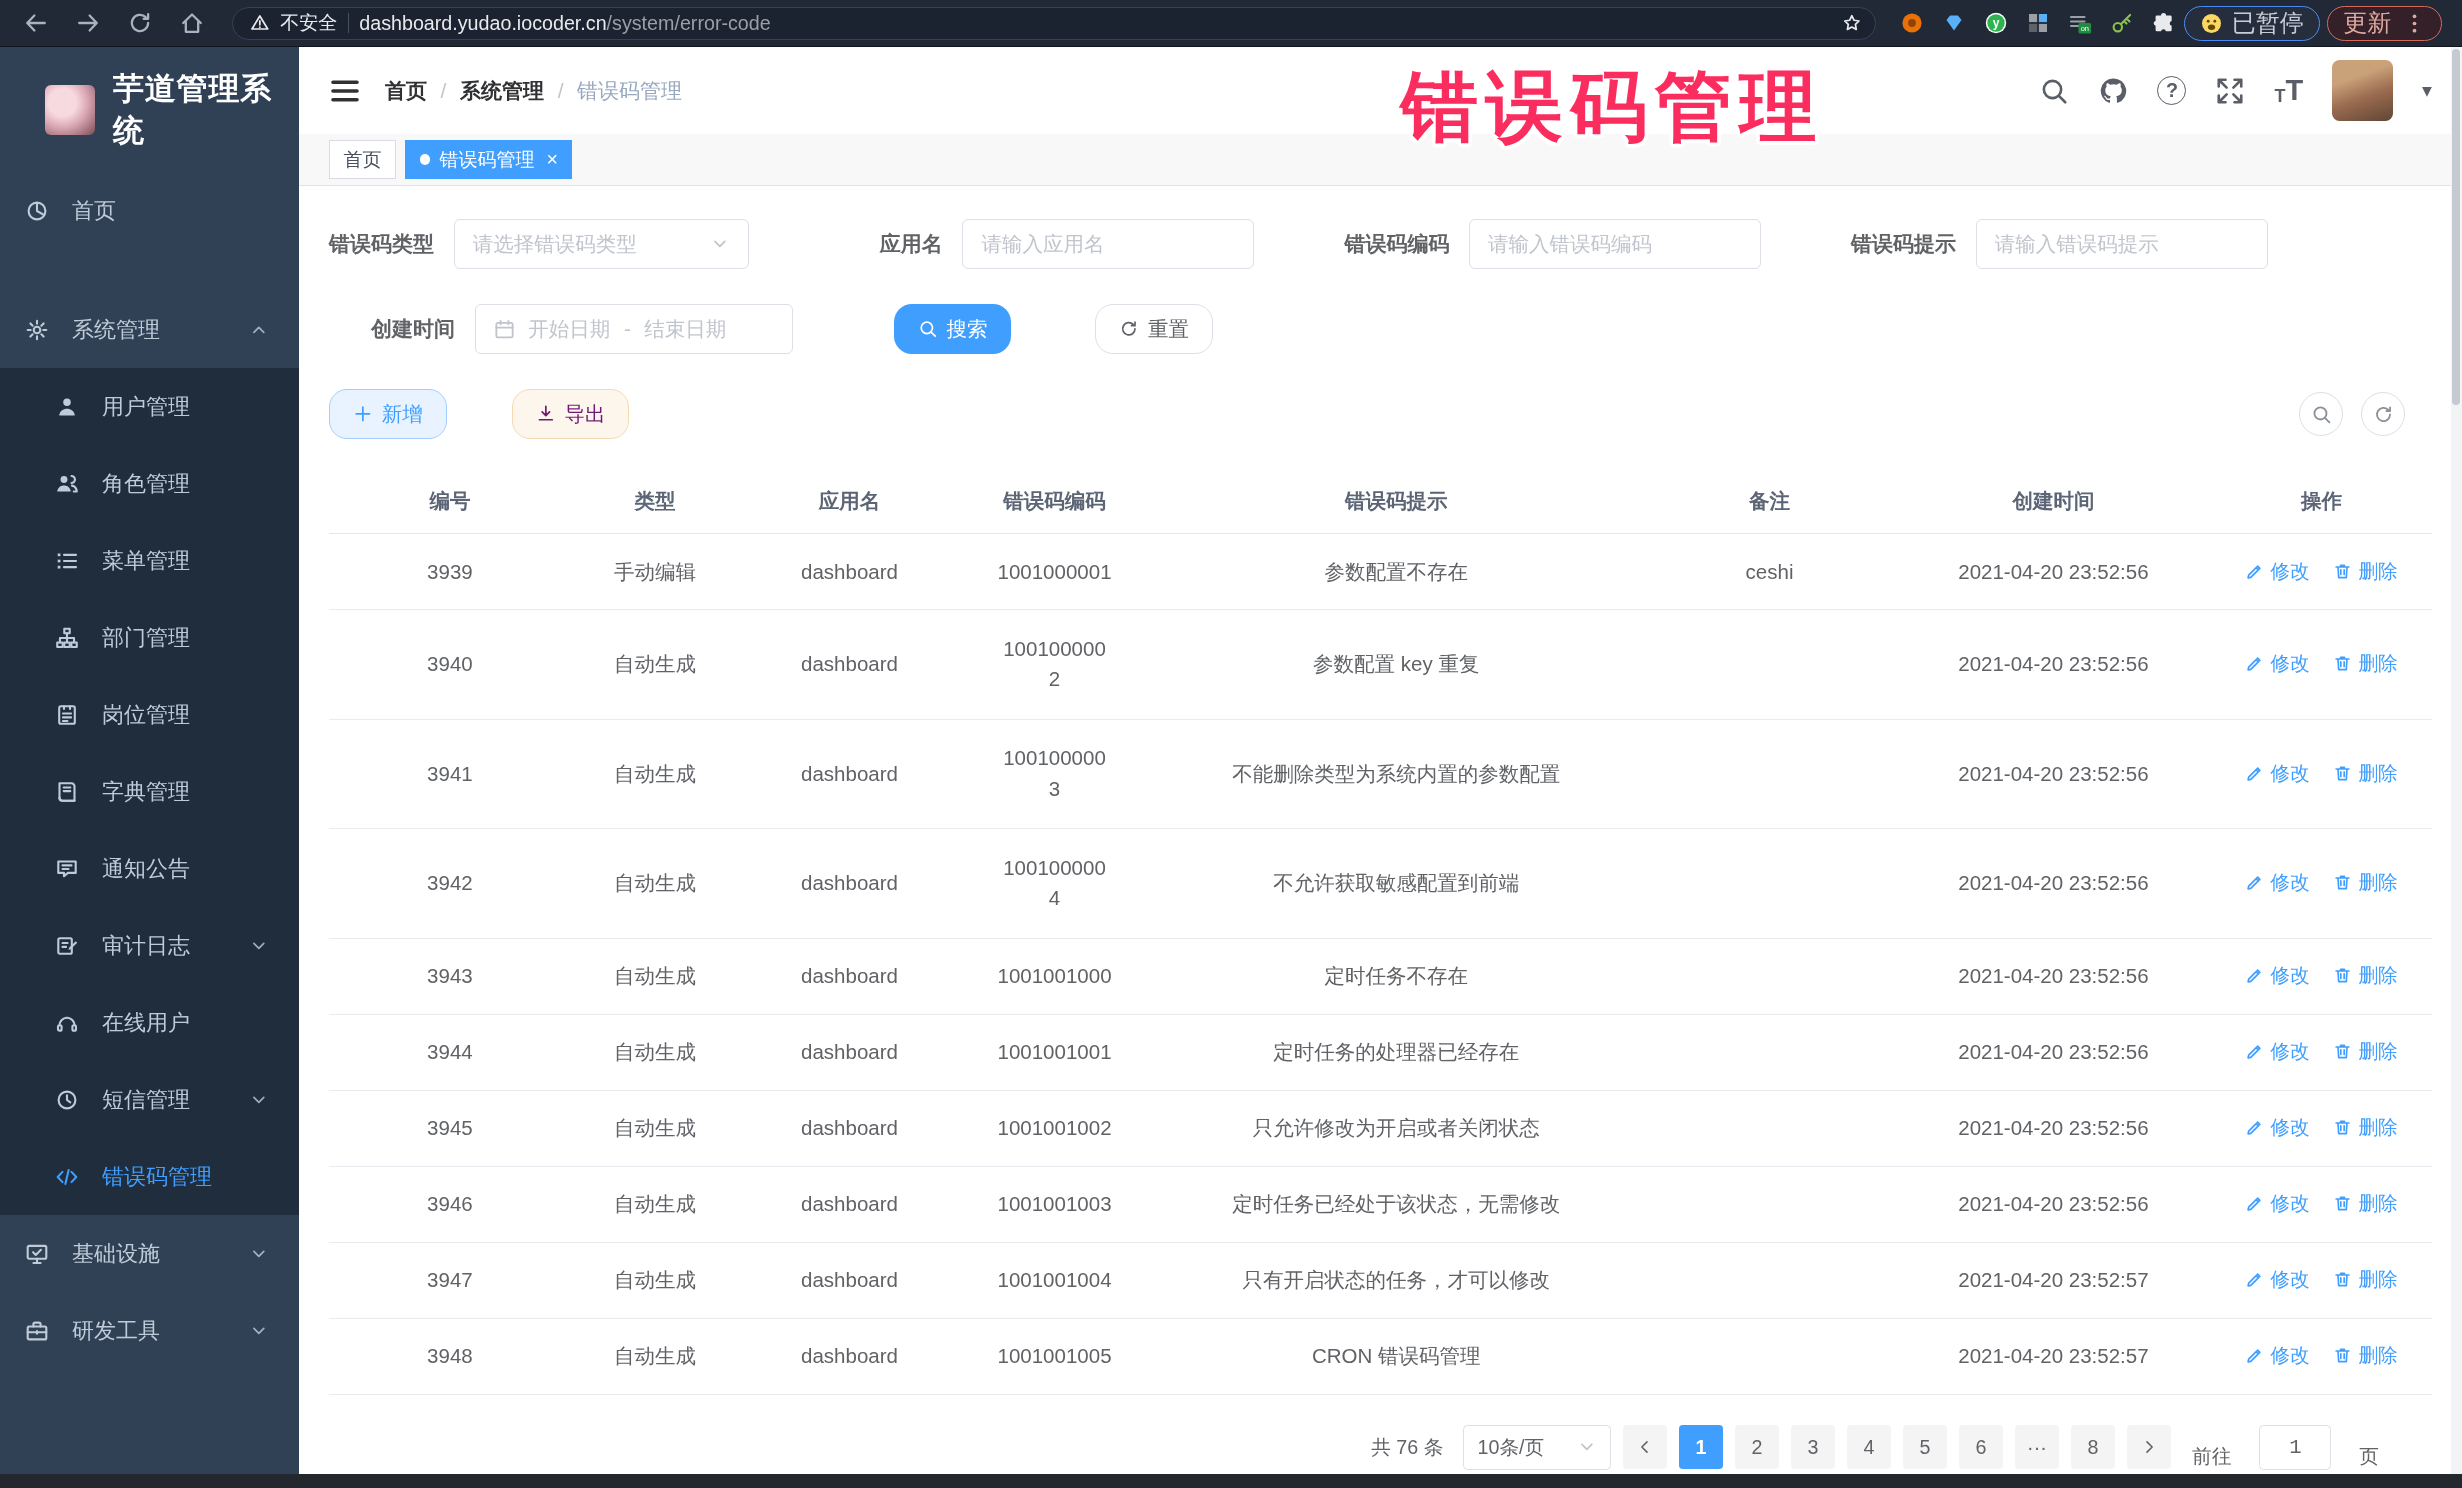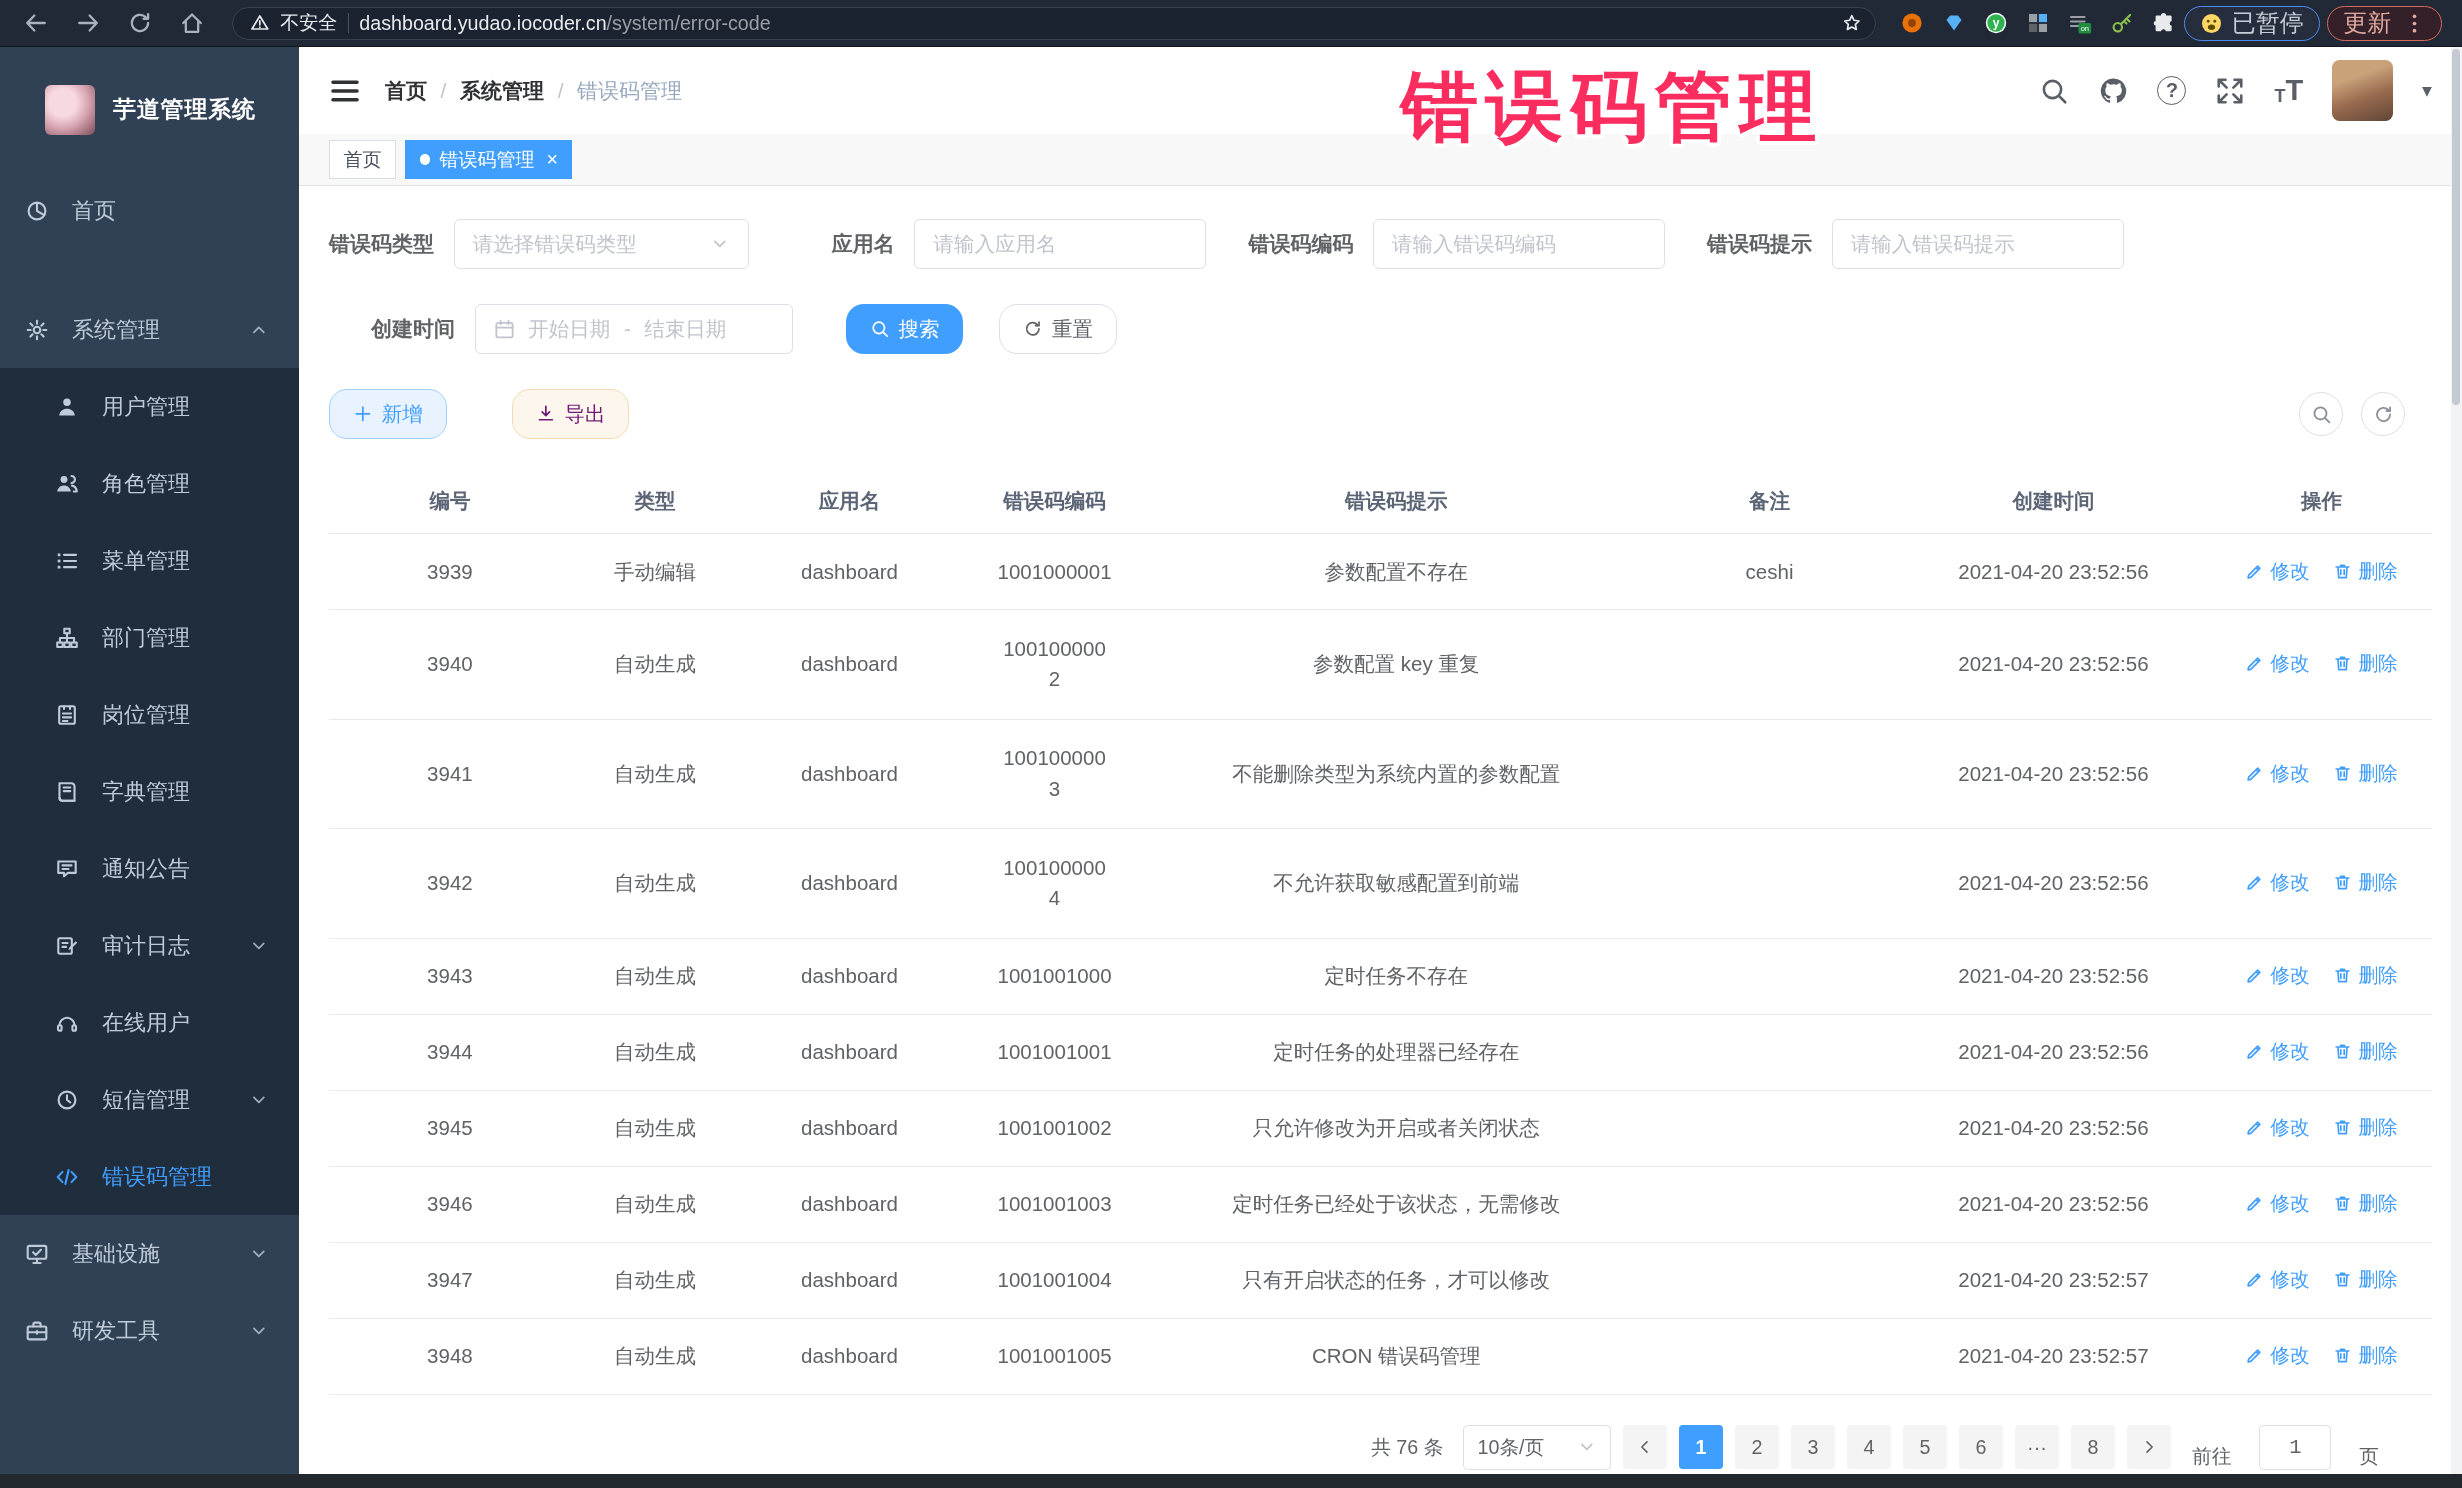--- a/index.html
+++ b/index.html
@@ -30,21 +30,21 @@
   .pill .icon { width:23px; height:23px; }
 
   
   .app { display:flex; height:1427px; }
 
   
   .sidebar { width:299px; background:#304156; flex:none; display:flex; flex-direction:column; }
   .logo-row { height:125px; display:flex; align-items:center; gap:18px; padding-left:45px; }
   .logo-img { width:50px; height:50px; border-radius:6px; flex:none;
     background:radial-gradient(circle at 35% 35%, #f7d9e0 0 30%, #d9a7b4 55%, #7a4a55 100%); }
-  .logo-title { color:#fff; font-size:23px; font-weight:700; letter-spacing:0.8px; }
+  .logo-title { color:#fff; font-size:31px; font-weight:700; letter-spacing:0.8px; }
   .menu-item { height:77px; display:flex; align-items:center; gap:23px; padding-left:25px;
     color:#bfcbd9; font-size:22px; cursor:pointer; }
   .menu-item .icon { width:24px; height:24px; flex:none; }
   .menu-item.level2 { background:#1f2d3d; padding-left:55px; }
   .menu-item.active { color:#409eff; }
   .mi-chevron { margin-left:auto; margin-right:30px; width:19.7px !important; height:19.7px !important; opacity:.8; }
   .menu-gap { height:42px; }
 
   
   .main { flex:1; display:flex; flex-direction:column; position:relative; background:#fff; }
@@ -69,21 +69,21 @@
     display:flex; align-items:center; gap:9px; padding:0 30px; }
   .tag { height:39px; display:flex; align-items:center; gap:9px; padding:0 13.6px;
     background:#fff; border:0.8px solid #d8dce5; font-size:19px; color:#495060; cursor:pointer; }
   .tag.active { background:#409eff; border-color:#409eff; color:#fff; }
   .tag .dot { width:10.6px; height:10.6px; border-radius:50%; background:#fff; }
   .tag .close { font-size:19.7px; line-height:1; margin-left:3px; }
 
   .content { padding:33px 30px 0 30px; flex:1; }
 
   
-  .filter-row { display:flex; align-items:center; margin-bottom:35px; }
+  .filter-row { display:flex; align-items:center; margin-bottom:35px;gap:48px; }
   .f-label { font-size:21px; color:#606266; font-weight:600; margin-right:19.7px; white-space:nowrap; }
   .f-control { height:50px; border:0.8px solid #dcdfe6; border-radius:6px; background:#fff;
     display:flex; align-items:center; padding:0 18px; font-size:20.5px; color:#c0c4cc; }
   .f-select { width:295px; justify-content:space-between; cursor:pointer; }
   .f-input { width:292px; }
   .f-input input, .goto-box input { border:none; outline:none; width:100%; font-size:20.5px;
     color:#606266; font-family:inherit; background:transparent; }
   .f-input input::placeholder { color:#c0c4cc; }
   .f-group { display:flex; align-items:center; }
   .chev { width:19.7px; height:19.7px; color:#c0c4cc; flex:none; }

